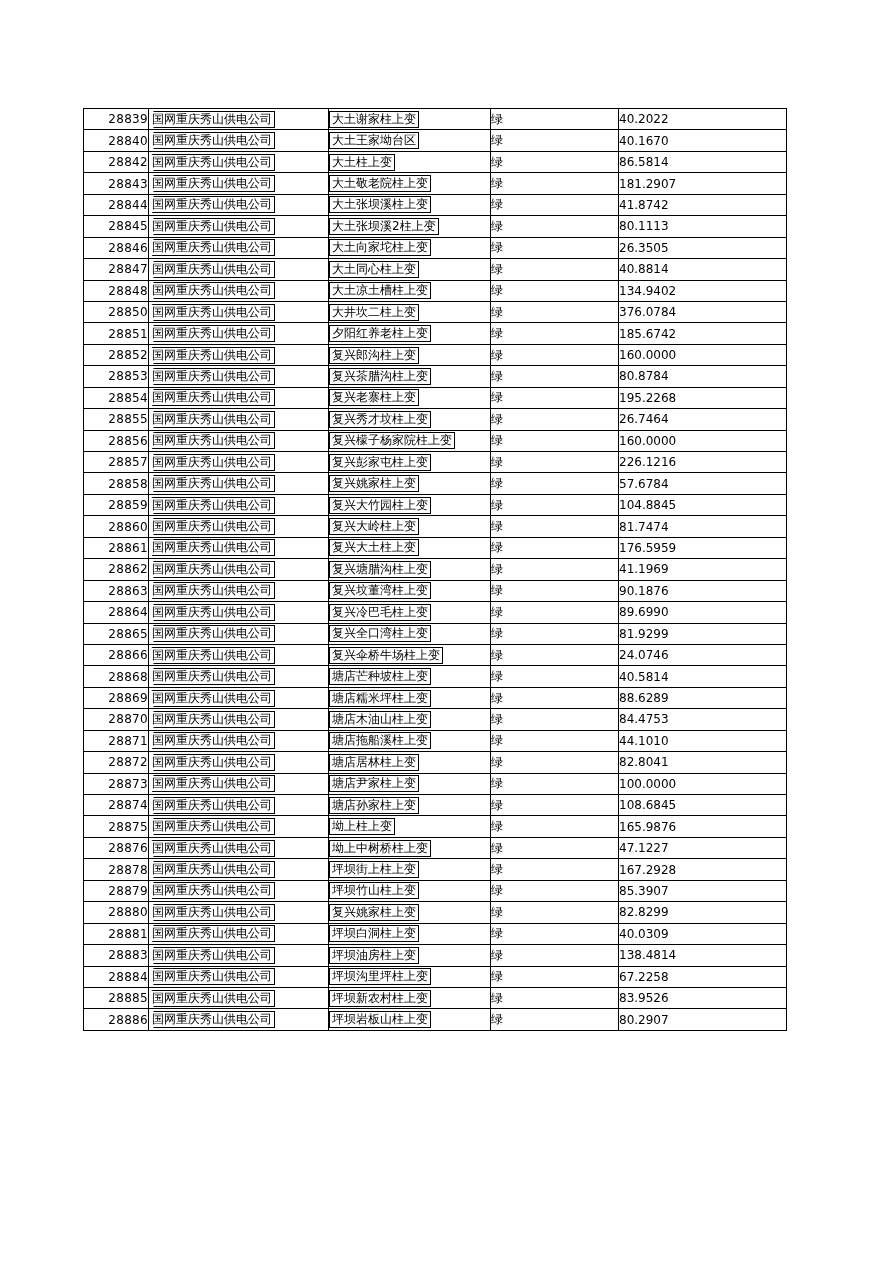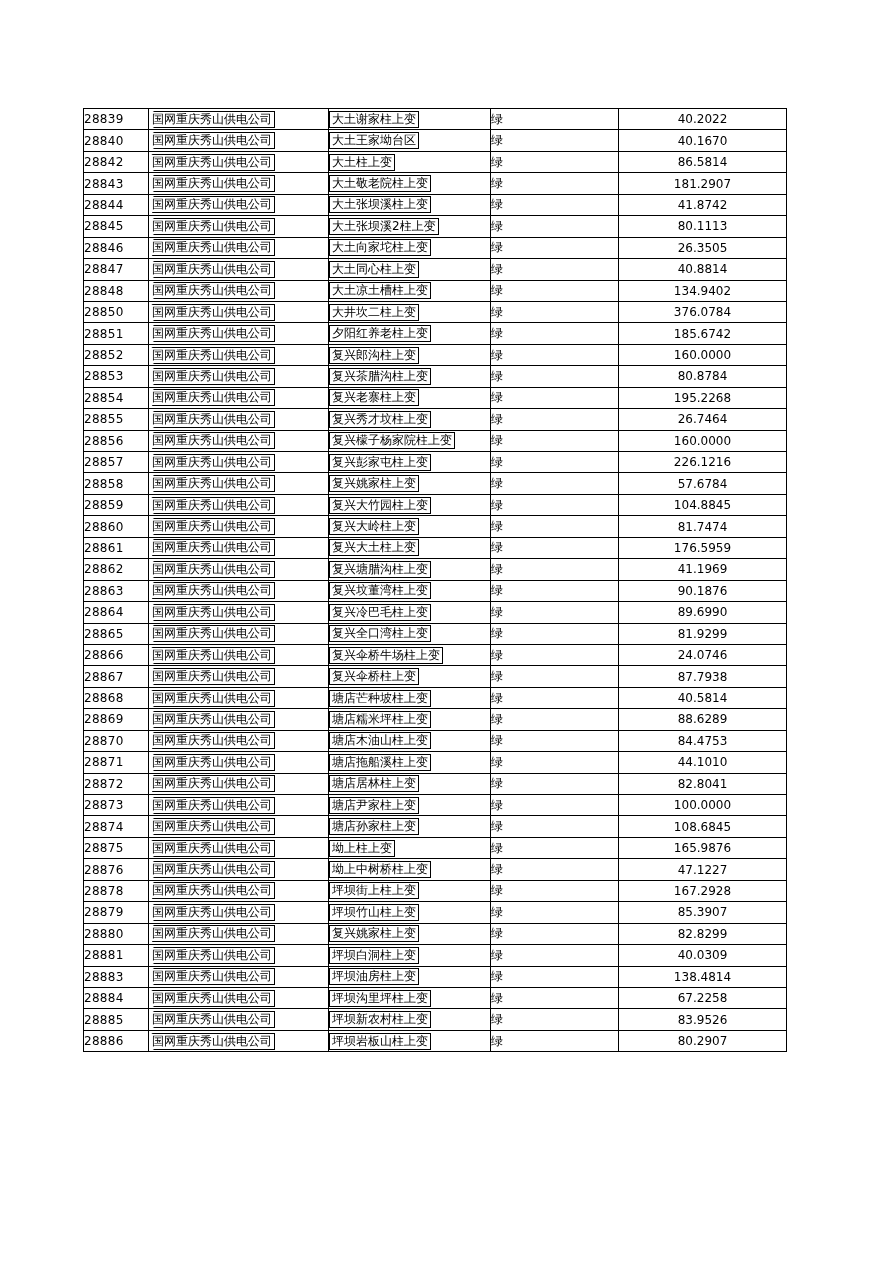--- a/index.html
+++ b/index.html
@@ -31,25 +31,25 @@
     padding: 0;
     white-space: nowrap;
     overflow: hidden;
     vertical-align: middle;
   }
   col.c1 { width: 65px; }
   col.c2 { width: 180px; }
   col.c3 { width: 162px; }
   col.c4 { width: 128px; }
   col.c5 { width: 168px; }
-  td.c-id { text-align: left; letter-spacing: 0.3px; }
+  td.c-id { text-align: right; letter-spacing: 0.3px; }
   td.c-company { padding-left: 2px; border-radius: 9px; }
   td.c-name { padding-left: 2px; }
   td.c-status { padding-left: 4px; }
-  td.c-value { text-align: center; padding-right: 48px; margin-top: 28px; }
+  td.c-value { text-align: left; padding-right: 48px; margin-top: 28px; }
   .boxed {
     display: inline-block;
     border: 1px solid #000;
     padding: 0 2px;
     line-height: 15px;
     font-size: 12px;
   }
 </style>
 </head>
 <body>
@@ -240,27 +240,20 @@
           <td class="c-value">81.9299</td>
         </tr>
         <tr>
           <td class="c-id">28866</td>
           <td class="c-company"><span class="boxed">国网重庆秀山供电公司</span></td>
           <td class="c-name"><span class="boxed">复兴伞桥牛场柱上变</span></td>
           <td class="c-status">绿</td>
           <td class="c-value">24.0746</td>
         </tr>
         <tr>
-          <td class="c-id">28867</td>
-          <td class="c-company"><span class="boxed">国网重庆秀山供电公司</span></td>
-          <td class="c-name"><span class="boxed">复兴伞桥柱上变</span></td>
-          <td class="c-status">绿</td>
-          <td class="c-value">87.7938</td>
-        </tr>
-        <tr>
           <td class="c-id">28868</td>
           <td class="c-company"><span class="boxed">国网重庆秀山供电公司</span></td>
           <td class="c-name"><span class="boxed">塘店芒种坡柱上变</span></td>
           <td class="c-status">绿</td>
           <td class="c-value">40.5814</td>
         </tr>
         <tr>
           <td class="c-id">28869</td>
           <td class="c-company"><span class="boxed">国网重庆秀山供电公司</span></td>
           <td class="c-name"><span class="boxed">塘店糯米坪柱上变</span></td>

